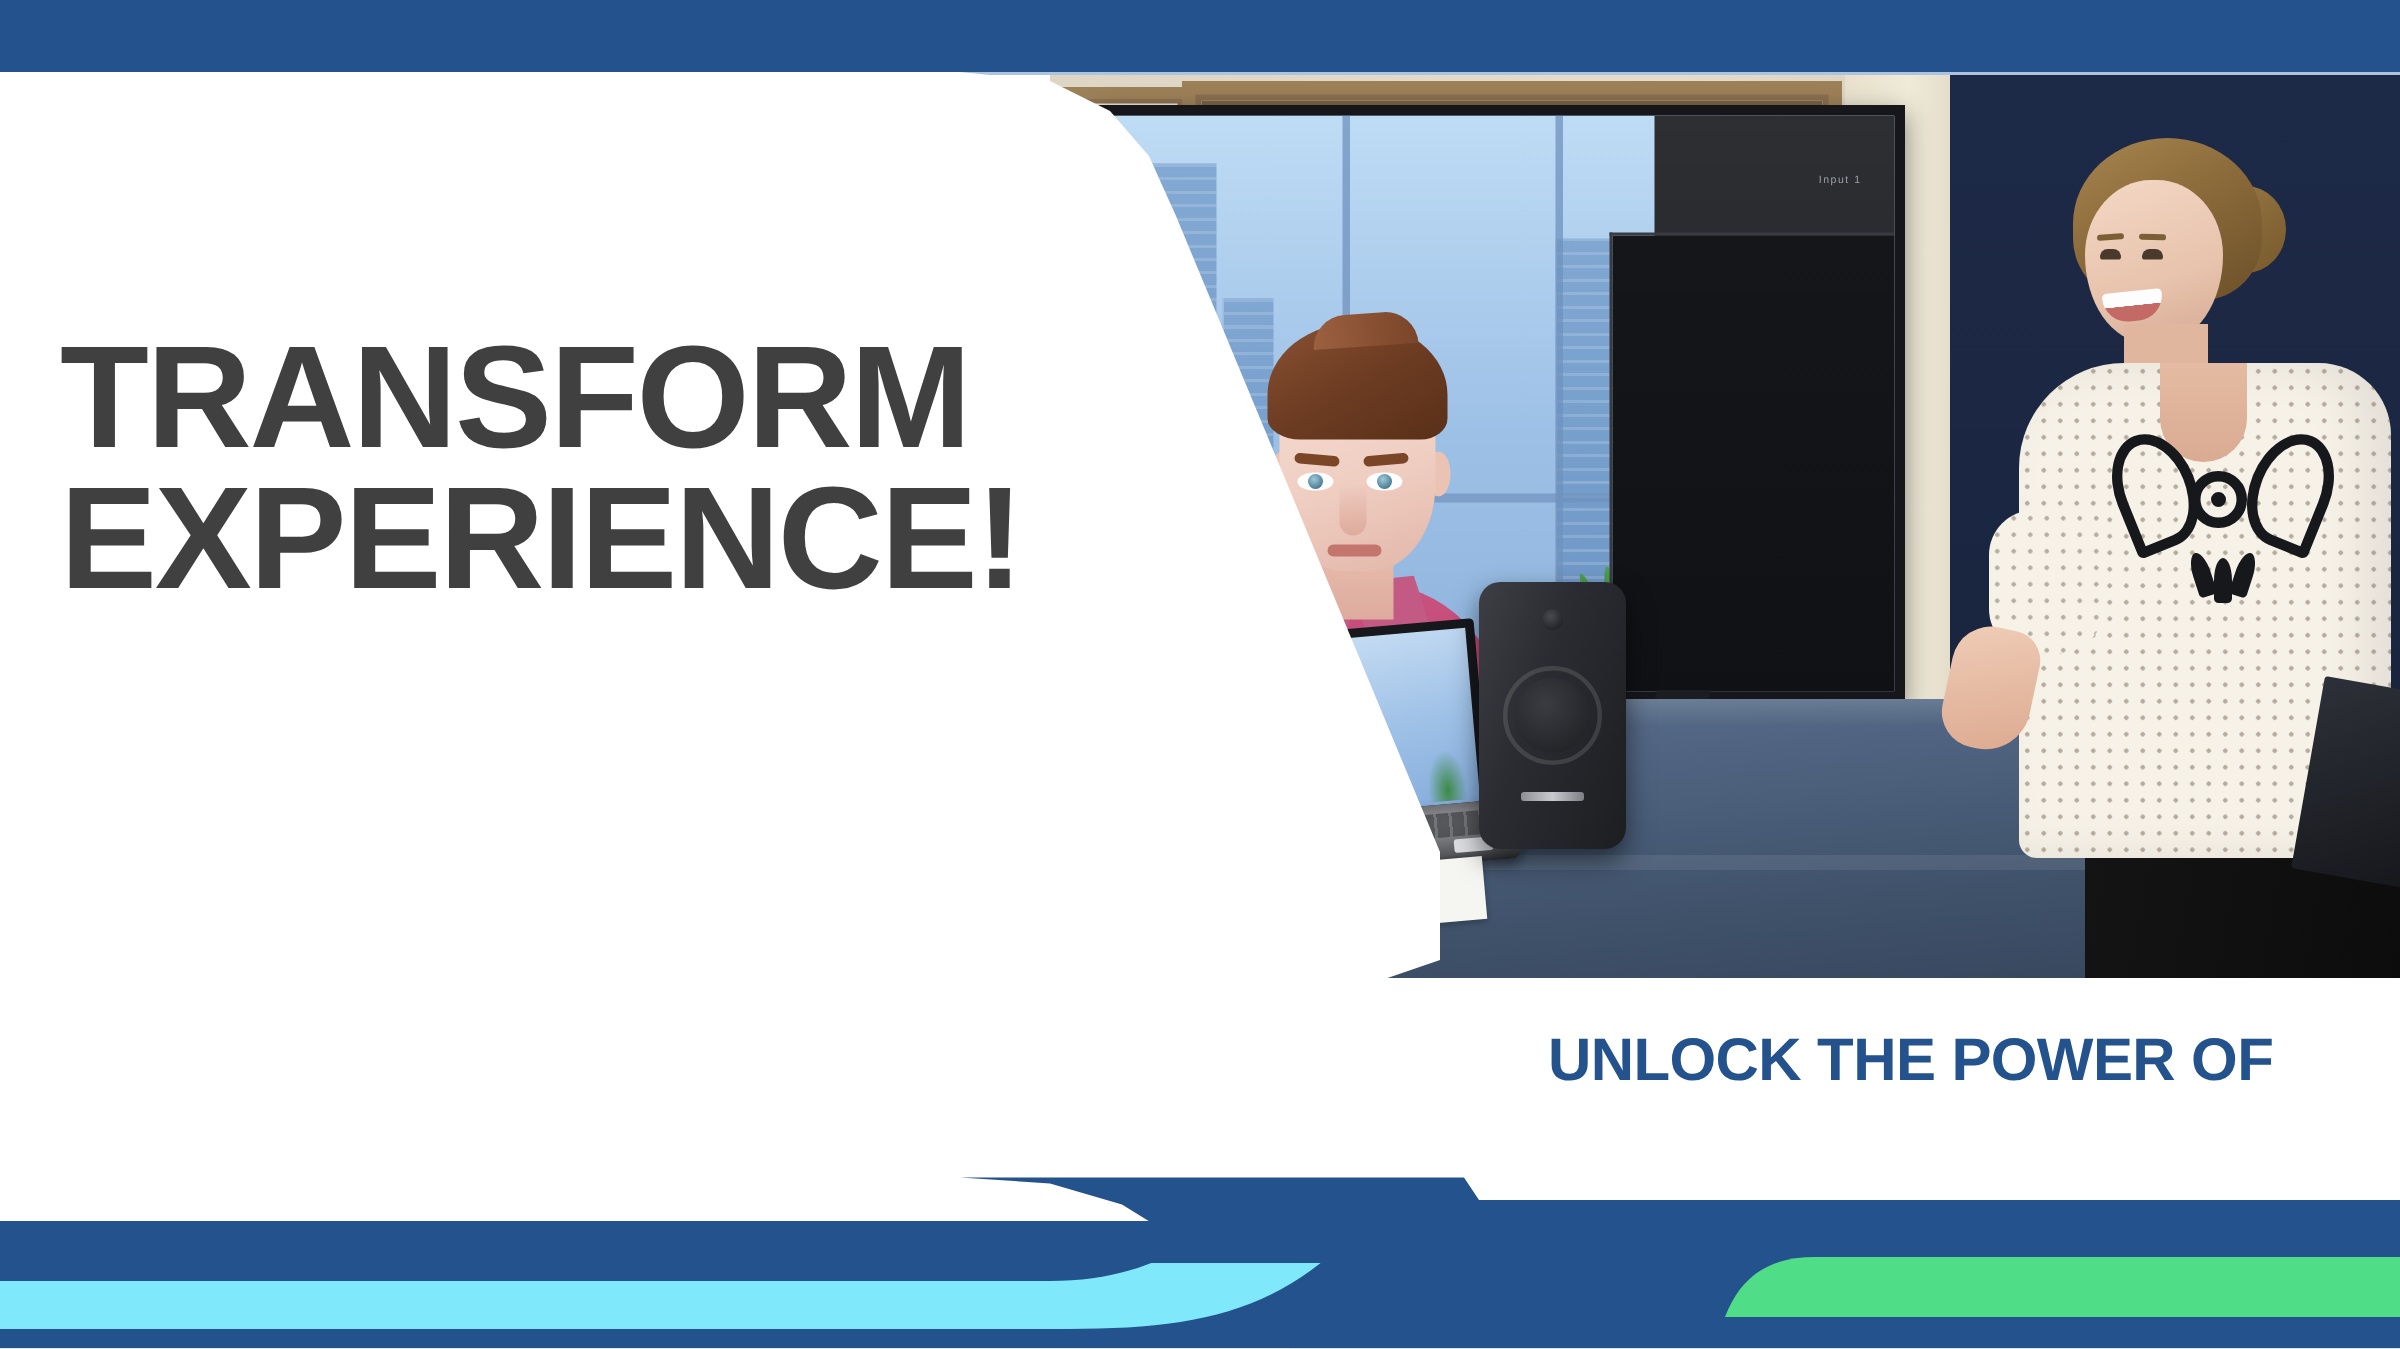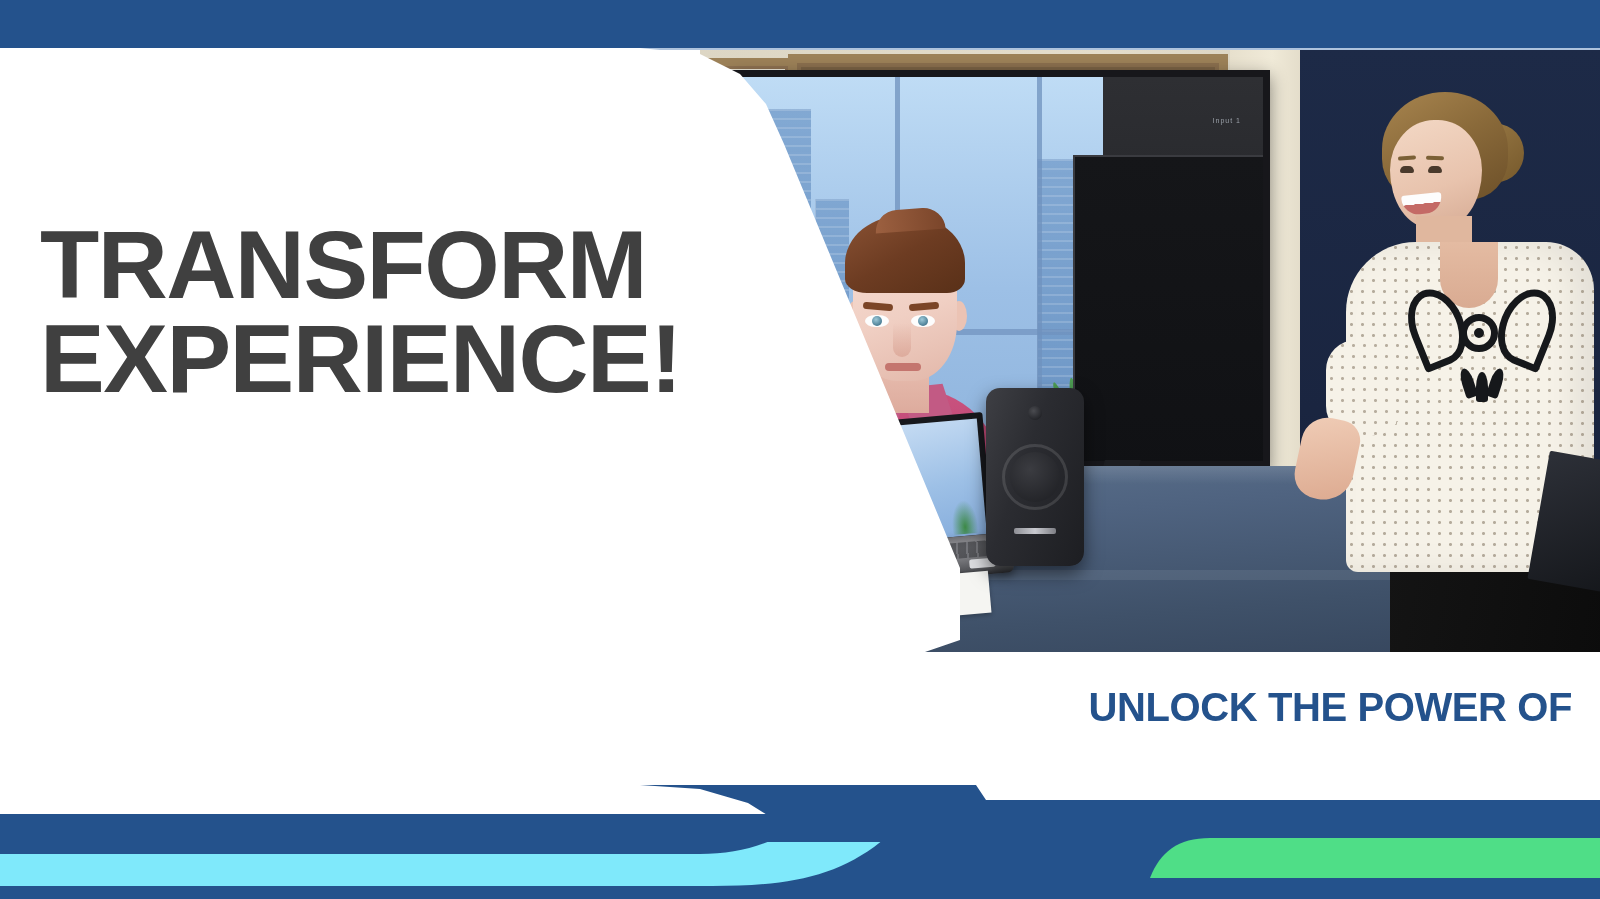--- a/index.html
+++ b/index.html
@@ -460,21 +460,20 @@
     position:absolute;
     left: 74px; top: 26px;
     width: 540px;
     color: #24528c;
     font-weight: 700;
     font-size: 40px;
     line-height: 1.16;
     letter-spacing: -0.4px;
     text-transform: uppercase;
     font-family: "Liberation Sans", sans-serif;
-    text-align: right;
   }
   .caption-text div { white-space: nowrap; }
 
   
   .top-band {
     position:absolute; left:0; top:0; width:1600px; height: 48px;
     background: #24528c;
   }
   .hairline {
     position:absolute; left:0; top: 48px; width: 1600px; height: 2px;

